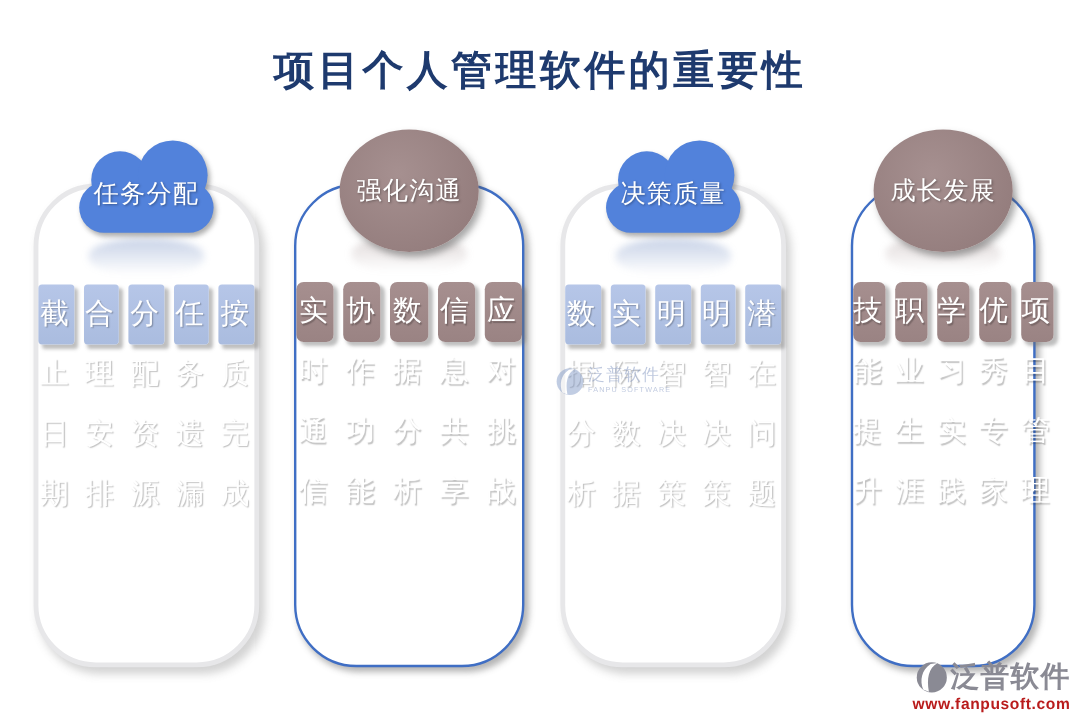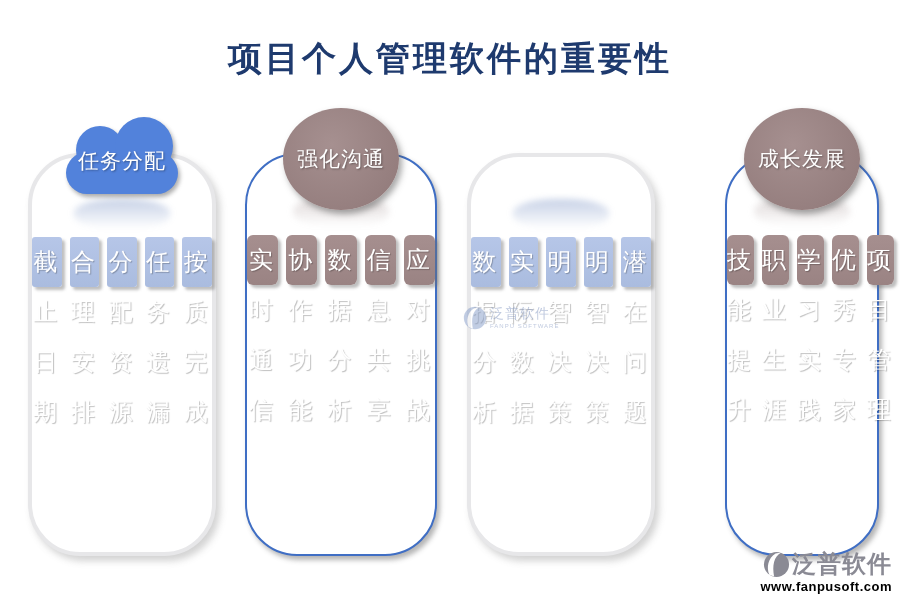--- a/index.html
+++ b/index.html
@@ -86,21 +86,21 @@
   .watermark-sub  { font-size:6px;  color:#7A8FBC; letter-spacing:1px; margin-top:2px;
                     font-family:"Liberation Sans",sans-serif; }
   
   .brand {
     position:absolute; right:8px; bottom:6px; z-index:5;
     display:flex; flex-direction:column; align-items:flex-end;
   }
   .brand-row { display:flex; align-items:center; gap:2px; }
   .brand-name { font-size:24px; font-weight:bold; color:#8A8A94; letter-spacing:1px; }
   .brand-url  {
-    font-size:13px; color:#000000; letter-spacing:0.5px; margin-top:-1px;
+    font-size:13px; color:#b91c1c; letter-spacing:0.5px; margin-top:-1px;
     font-family:"Liberation Sans",sans-serif; font-weight:bold;
   }
 </style>
 </head>
 <body>
 
 <div class="stage">
 
   <div class="title">项目个人管理软件的重要性</div>
 
@@ -134,31 +134,41 @@
     <div class="items">
       <div class="item item-mauve">实时通信</div>
       <div class="item item-mauve">协作功能</div>
       <div class="item item-mauve">数据分析</div>
       <div class="item item-mauve">信息共享</div>
       <div class="item item-mauve">应对挑战</div>
     </div>
   </div>
 
   <div class="col capsule-gray" style="left:467px;width:188px">
+    <div class="header header-cloud">
+      <svg class="cloud-svg" viewBox="0 0 124 84">
+        <g fill="#5282DB">
+          <circle cx="40" cy="38" r="24"></circle>
+            <circle cx="84" cy="34" r="29"></circle>
+          <rect x="6" y="40" width="112" height="42" rx="21"></rect>
+        </g>
+      </svg>
+      <span class="header-label">决策质量</span>
+    </div>
     <div class="reflection reflection-blue"></div>
     <div class="items">
       <div class="item item-blue">数据分析</div>
       <div class="item item-blue">实际数据</div>
       <div class="item item-blue">明智决策</div>
       <div class="item item-blue">明智决策</div>
       <div class="item item-blue">潜在问题</div>
     </div>
   </div>
 
-  <div class="col capsule-blue" style="left:725px;width:154px">
+  <div class="col capsule-blue" style="left:709px;width:154px">
     <div class="header header-ellipse">
       <div class="ellipse-shape"></div>
       <span class="header-label">成长发展</span>
     </div>
     <div class="reflection reflection-mauve"></div>
     <div class="items">
       <div class="item item-mauve">技能提升</div>
       <div class="item item-mauve">职业生涯</div>
       <div class="item item-mauve">学习实践</div>
       <div class="item item-mauve">优秀专家</div>

